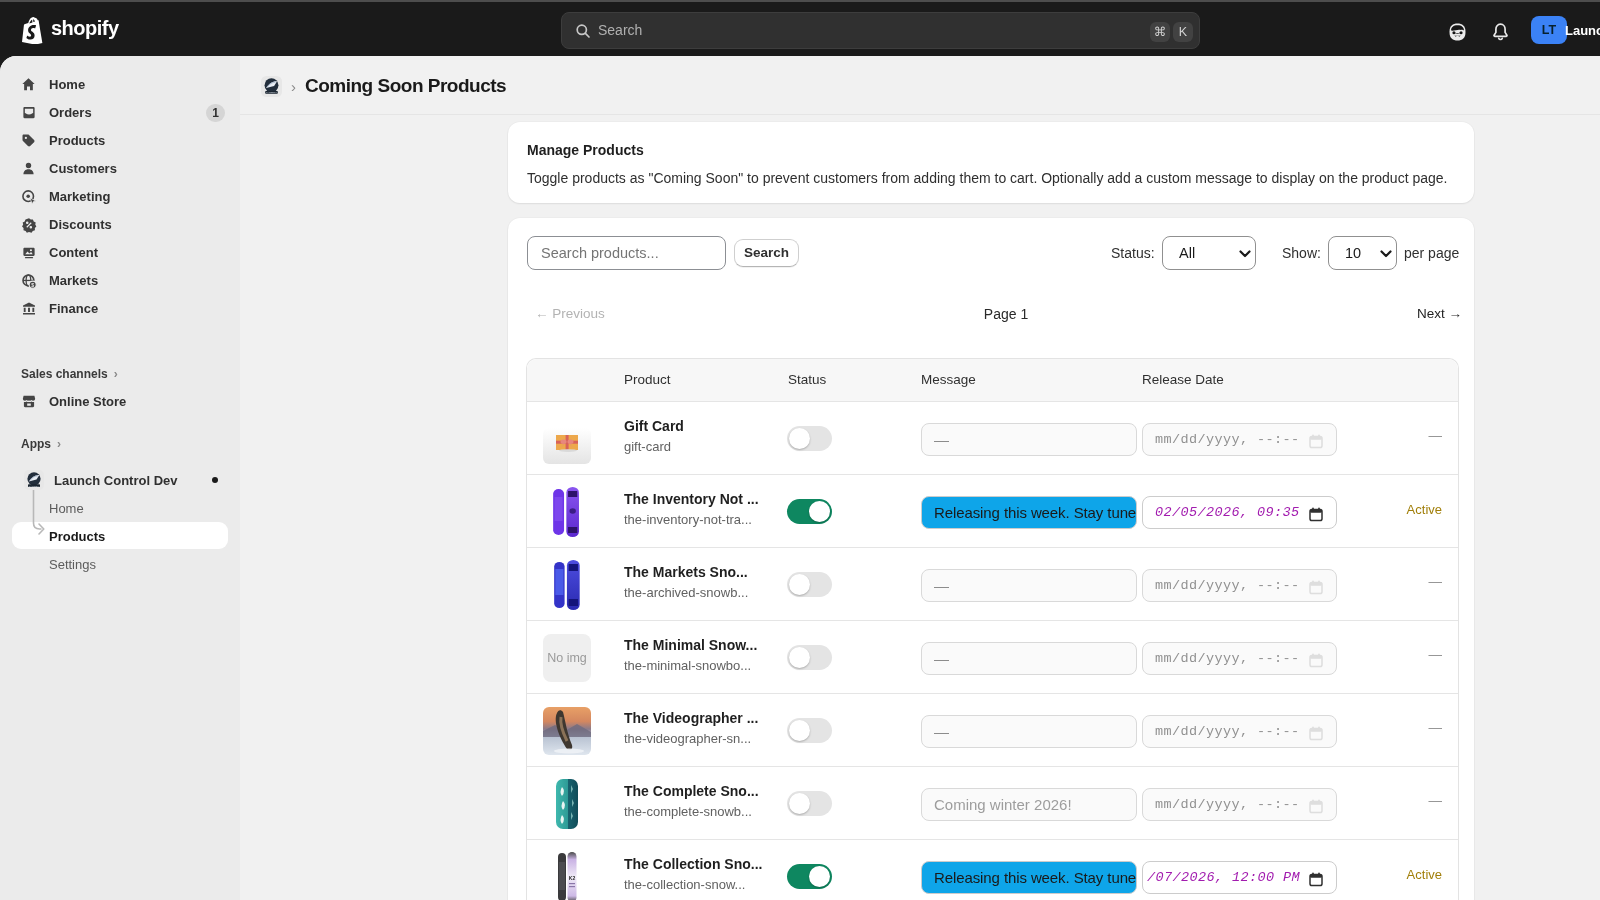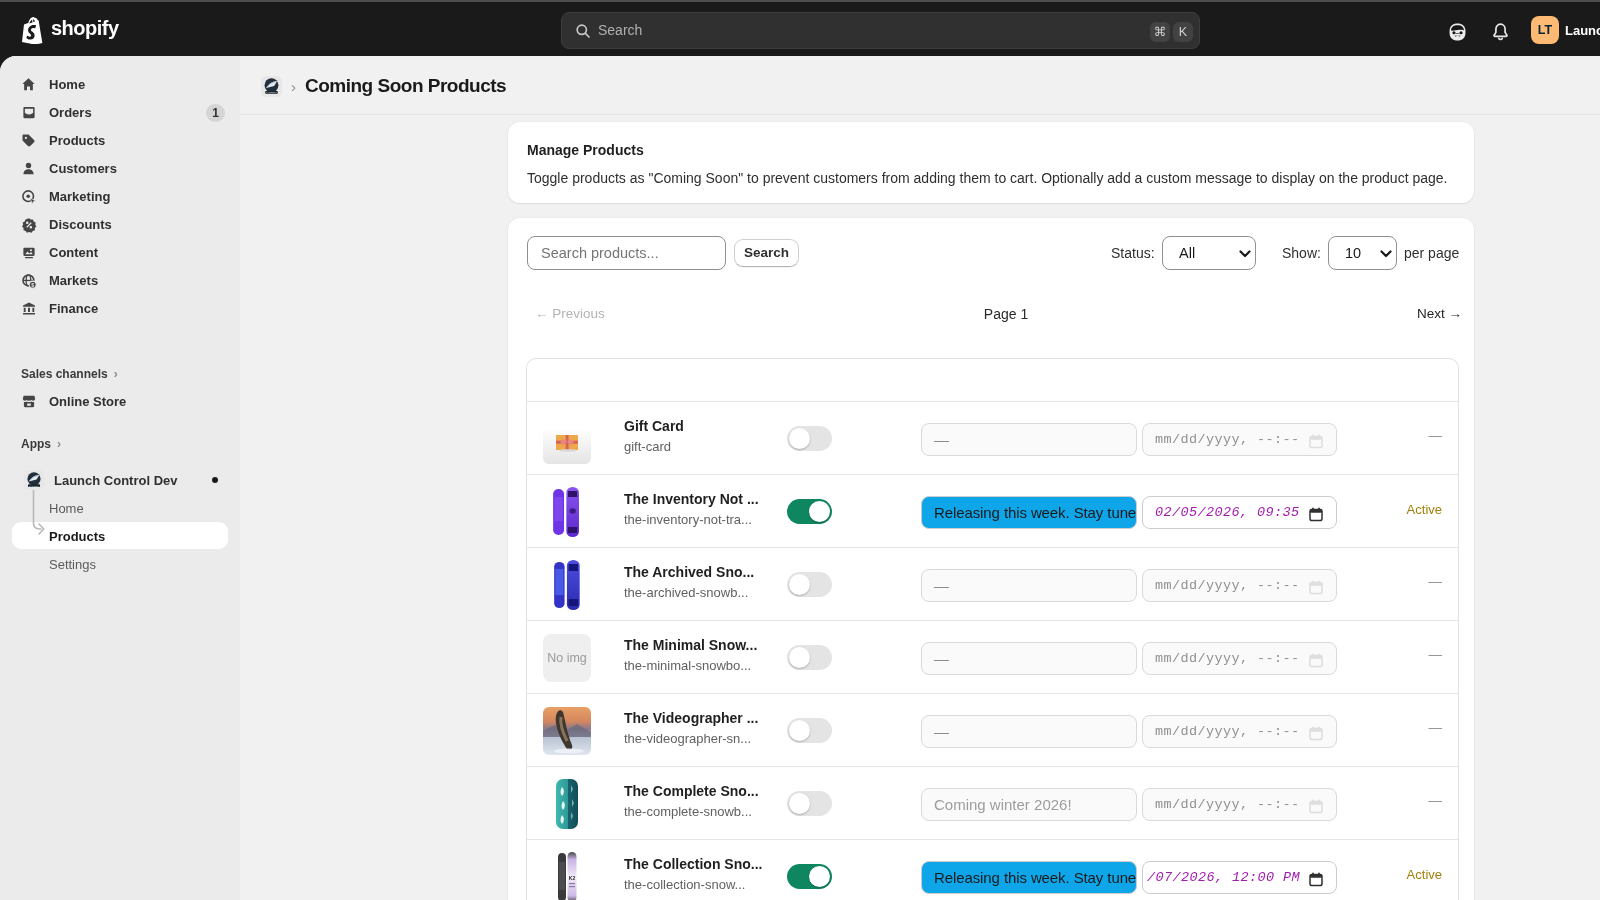--- a/index.html
+++ b/index.html
@@ -5,21 +5,21 @@
 * { margin:0; padding:0; box-sizing:border-box; }
 html,body { width:1600px; height:900px; overflow:hidden; background:#1b1b1b; font-family:"Liberation Sans", sans-serif; }
 
 #topbar { position:absolute; top:0; left:0; width:1600px; height:56px; background:#1a1a1a; border-top:2px solid #4d4d4d; }
 #logo { position:absolute; left:22px; top:15px; display:flex; align-items:flex-start; }
 #logoword { color:#fff; font-weight:bold; font-size:20px; letter-spacing:-0.5px; margin-left:5px; }
 #tbsearch { position:absolute; left:561px; top:10px; width:639px; height:37px; background:#303030; border:1px solid #3d3d3d; border-radius:8px; }
 #tbsearch .ph { position:absolute; left:36px; top:9px; font-size:14px; color:#b0b0b0; }
 .kbd { position:absolute; top:9px; width:20px; height:20px; background:#424242; border-radius:6px; color:#d2d2d2; font-size:12.5px; text-align:center; line-height:20px; }
 
-#avatarLT { position:absolute; left:1531px; top:14px; width:28px; height:28px; background:#fdba74; border-radius:8px; color:#07212e; font-size:12.5px; font-weight:bold; text-align:center; line-height:28px; }
+#avatarLT { position:absolute; left:1531px; top:14px; width:36px; height:28px; background:#3b82f6; border-radius:8px; color:#07212e; font-size:12.5px; font-weight:bold; text-align:center; line-height:28px; }
 #storename { position:absolute; left:1565px; top:21px; color:#fff; font-size:13px; font-weight:600; white-space:nowrap; }
 
 #frame { position:absolute; top:56px; left:0; width:1600px; height:844px; background:#f1f1f1; border-radius:16px 0 0 0; overflow:hidden; }
 #sidebar { position:absolute; left:0; top:0; width:240px; height:844px; background:#ebebeb; }
 #main { position:absolute; left:240px; top:0; width:1360px; height:844px; background:#f1f1f1; }
 #hdrline { position:absolute; left:0; top:58px; width:1360px; height:1px; background:#e5e5e5; }
 
 .nav { position:absolute; left:0; width:240px; height:28px; }
 .nav svg { position:absolute; left:21px; top:6px; }
 .nav .t { position:absolute; left:49px; top:6px; font-size:13px; font-weight:600; color:#303030; line-height:16px; }
@@ -241,20 +241,26 @@
             <path d="M1.5 1.5 L6 6 L10.5 1.5" fill="none" stroke="#1a1a1a" stroke-width="2.2" stroke-linecap="round" stroke-linejoin="round"></path>
           </svg>
       </div>
       <div class="flabel" style="left:896px">per page</div>
 
       <div class="pag" style="left:27px; color:#b3b3b3;">← Previous</div>
       <div class="pag" style="left:0; width:996px; text-align:center; color:#2a2a2a; font-size:14px;">Page 1</div>
       <div class="pag" style="left:898px; color:#1f1f1f; font-weight:500;margin-left:11px;">Next →</div>
 
       <div id="tbl">
+        <div id="thead">
+          <div class="hcell" style="left:97px">Product</div>
+          <div class="hcell" style="left:261px">Status</div>
+          <div class="hcell" style="left:394px">Message</div>
+          <div class="hcell" style="left:615px">Release Date</div>
+        </div>
 
         <div class="trow" style="top:42px">
   <div class="thumb">
               <svg style="margin-top:15px" width="48" height="36" viewBox="0 0 48 36">
                 <defs>
                   <linearGradient id="ggc" x1="0" y1="0" x2="0" y2="1">
                     <stop offset="0" stop-color="#ffffff"></stop>
                     <stop offset="1" stop-color="#e4e4e4"></stop>
                   </linearGradient>
                 </defs>
@@ -322,21 +328,21 @@
                     <stop offset="1" stop-color="#2a2ab0"></stop>
                   </linearGradient>
                 </defs>
                 <rect x="1" y="2" width="9" height="46" rx="4.5" fill="#3333c8"></rect>
                 <rect x="2" y="9" width="7" height="26" fill="#4a5ae8"></rect>
                 <rect x="12" y="0" width="11" height="50" rx="5.5" fill="url(#bb1)"></rect>
                 <rect x="13.5" y="4" width="8" height="7" fill="#14147a"></rect>
                 <rect x="13.5" y="39" width="8" height="7" fill="#14147a"></rect>
               </svg>
             </div>
-  <div class="pt">The Archived Sno...</div>
+  <div class="pt">The Markets Sno...</div>
   <div class="ph2">the-archived-snowb...</div>
   <div class="tog">
               <div class="knob"></div>
             </div>
   <div class="min">—</div>
   <div class="din">mm/dd/yyyy, --:--<svg class="cal" width="14" height="15" viewBox="0 0 14 15">
                 <rect x="1" y="2.6" width="12" height="11" rx="1.8" fill="none" stroke="#1a1a1a" stroke-width="1.5"></rect>
                 <rect x="1" y="2.6" width="12" height="3.2" rx="1.5" fill="#1a1a1a"></rect>
                 <rect x="3.2" y="0.6" width="1.6" height="2.6" rx="0.8" fill="#1a1a1a"></rect>
                 <rect x="9.2" y="0.6" width="1.6" height="2.6" rx="0.8" fill="#1a1a1a"></rect>

